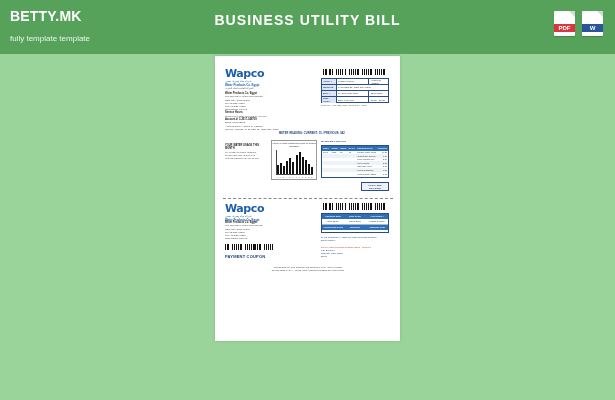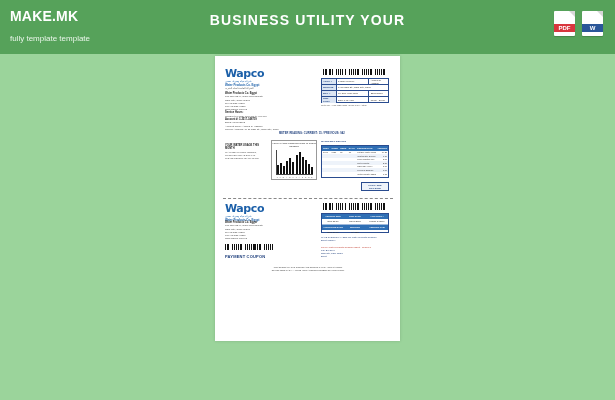--- a/index.html
+++ b/index.html
@@ -352,24 +352,24 @@
     color: #444;
     line-height: 2.8px;
     text-align: center;
   }
 </style>
 </head>
 <body>
 
 <div class="topbar">
   <div class="brand">
-    <div class="brand-name">MAKE.MK</div>
+    <div class="brand-name">BETTY.MK</div>
     <div class="brand-sub">fully template template</div>
   </div>
-  <div class="topbar-title">BUSINESS UTILITY YOUR</div>
+  <div class="topbar-title">BUSINESS UTILITY BILL</div>
   <div class="file-icons">
     <div class="file-icon pdf">
       <div class="corner"></div>
       <div class="tag">PDF</div>
     </div>
     <div class="file-icon doc">
       <div class="corner"></div>
       <div class="tag">W</div>
     </div>
   </div>

